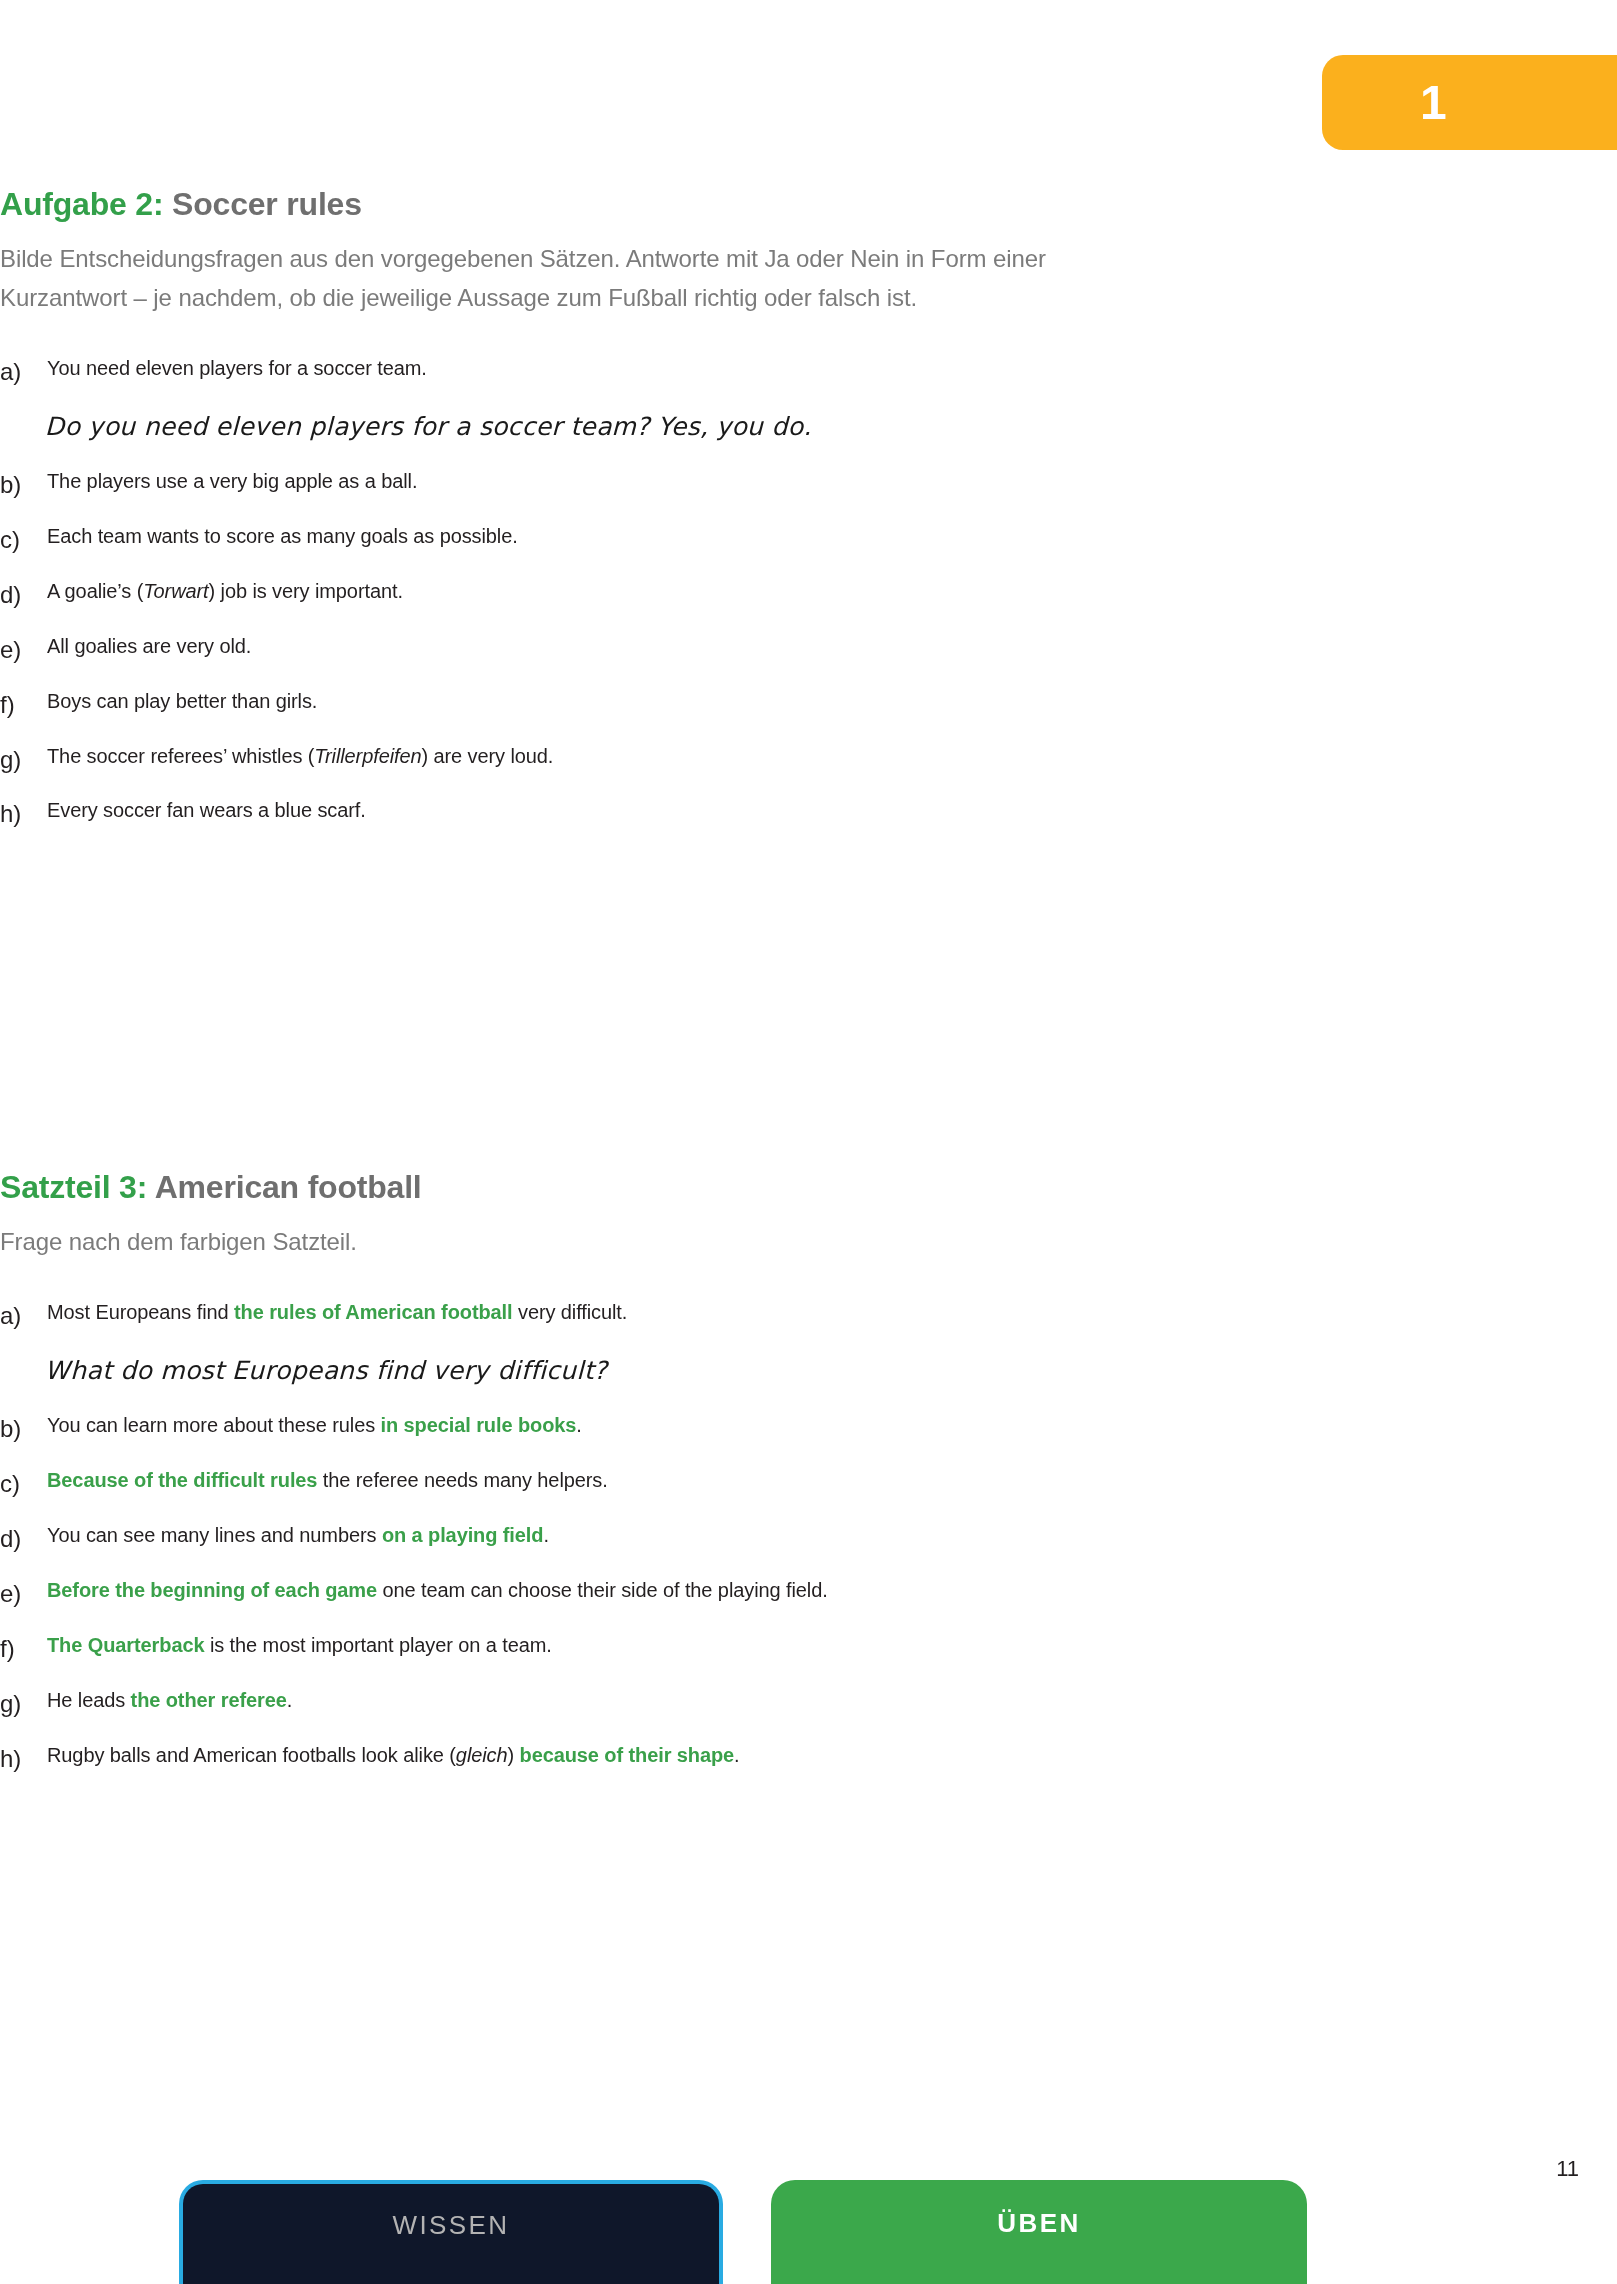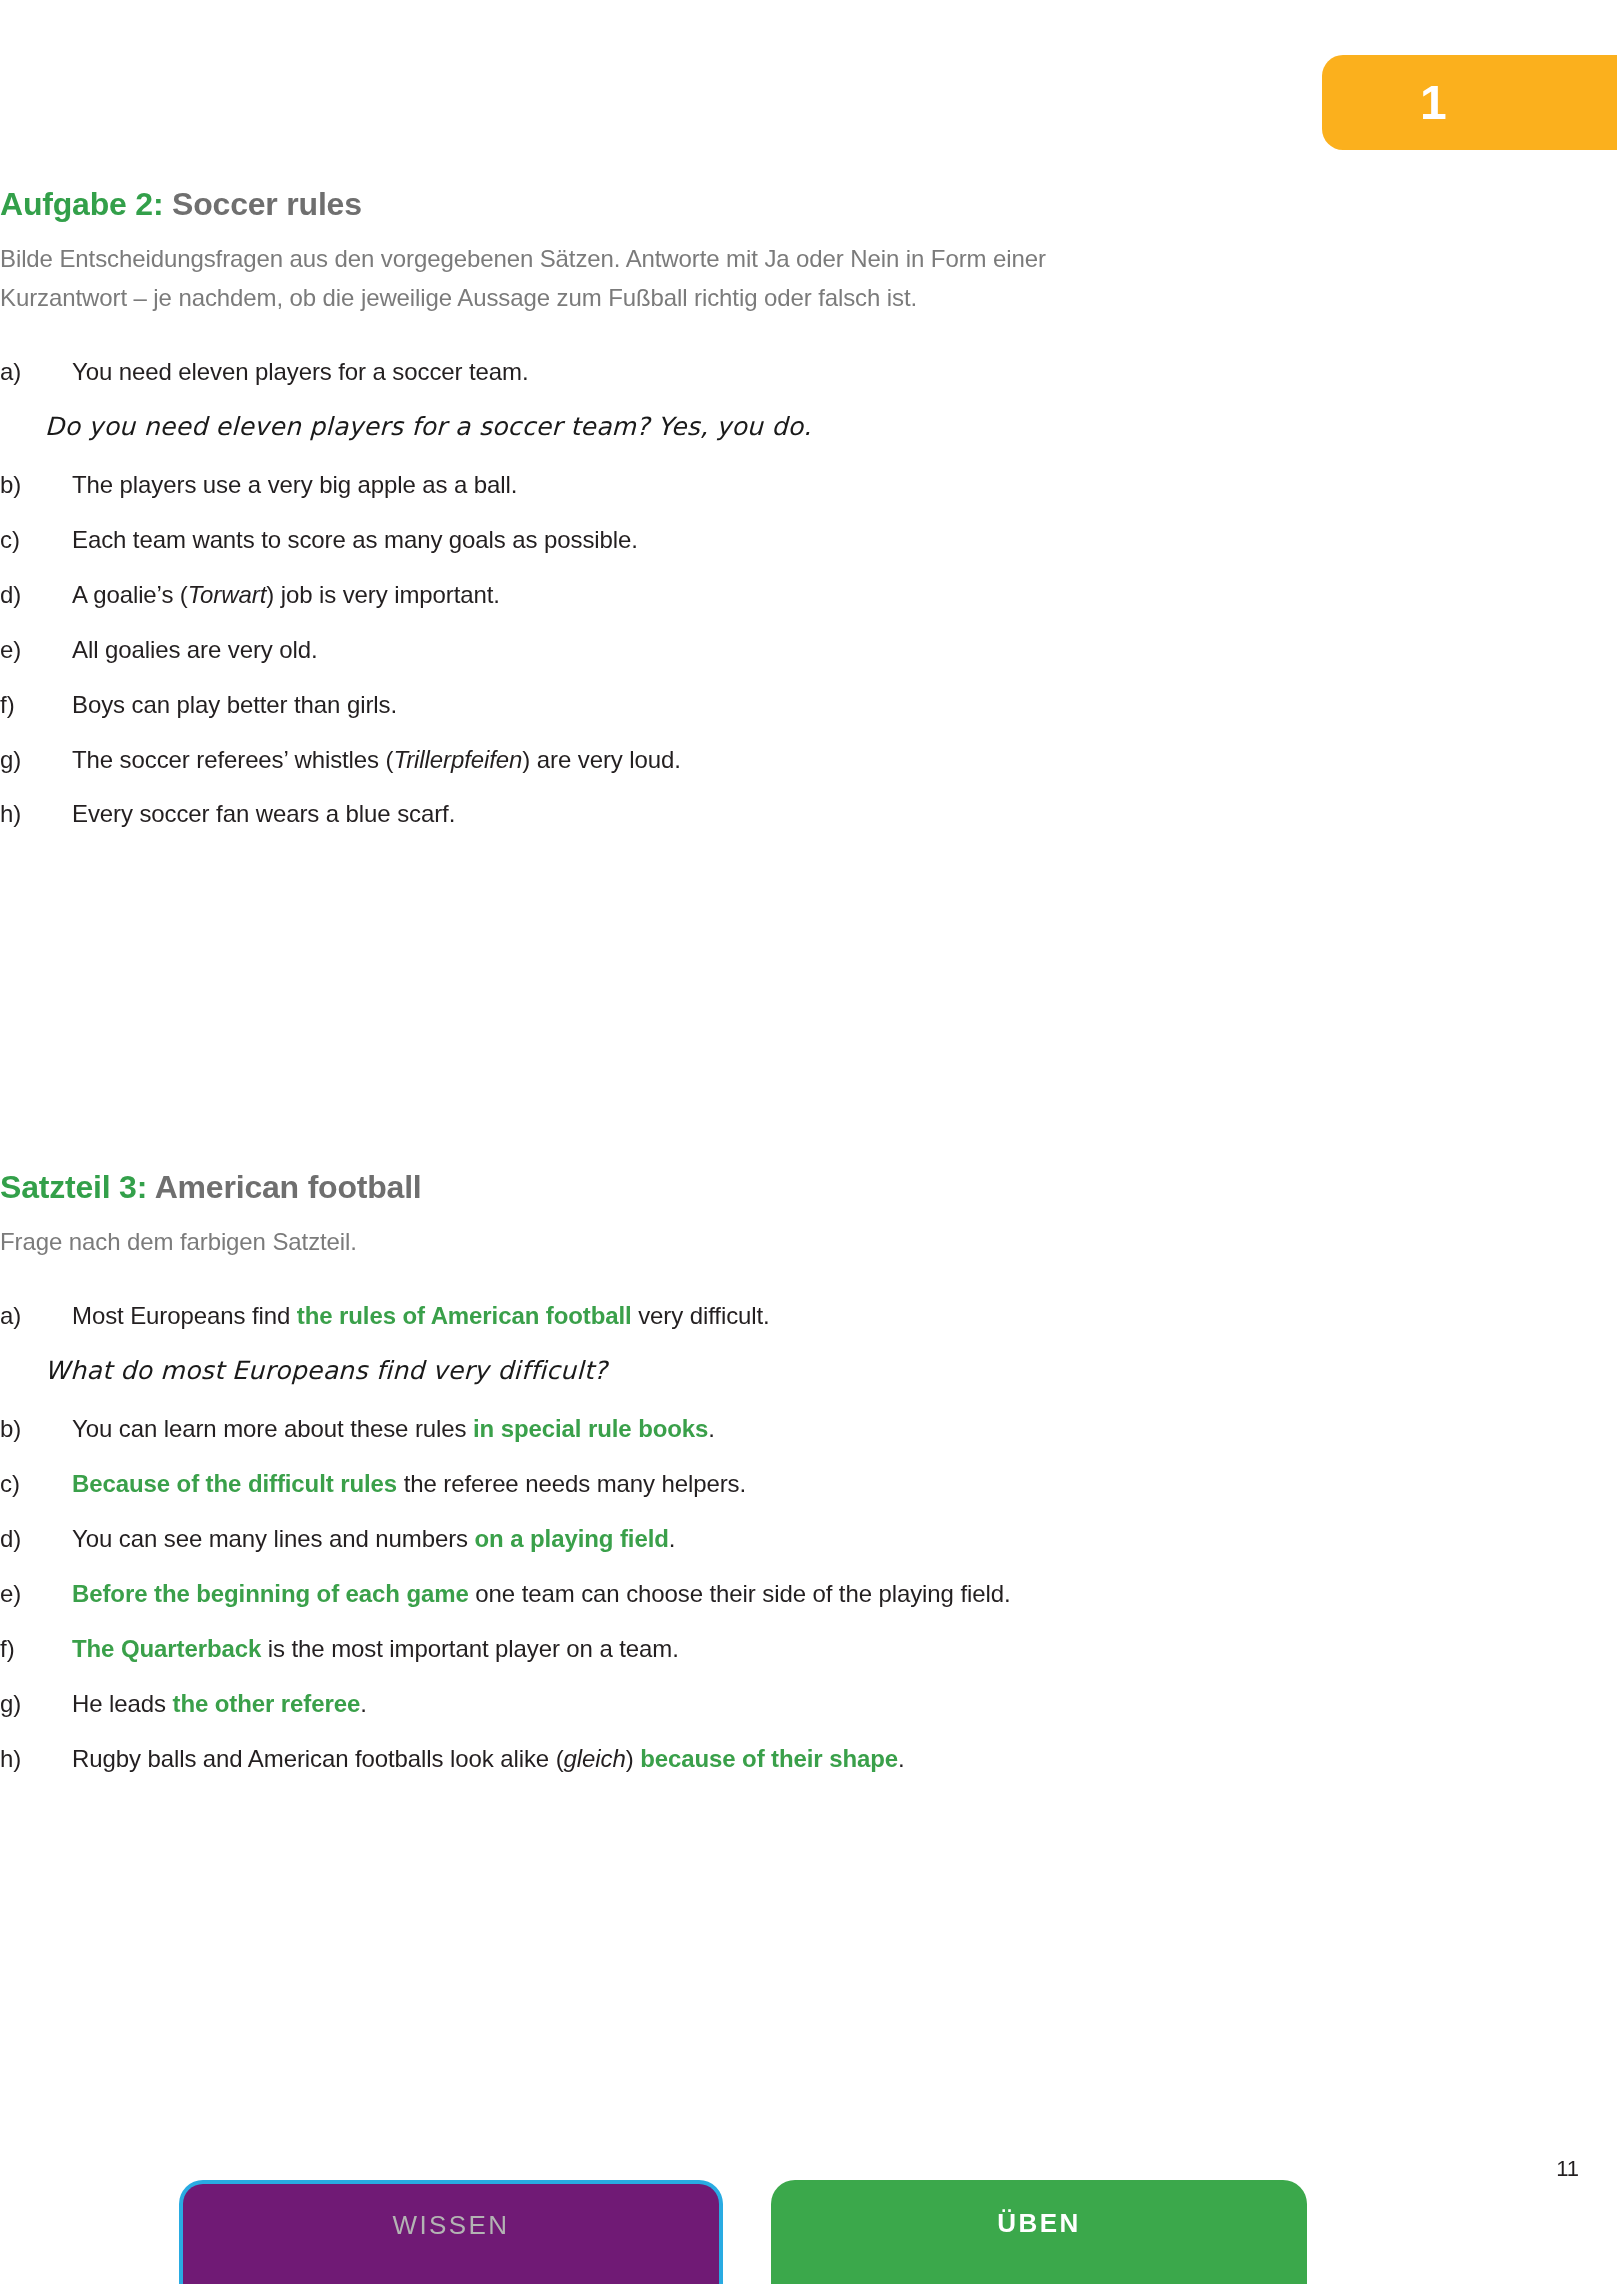--- a/index.html
+++ b/index.html
@@ -85,25 +85,24 @@
   }
   .item-marker {
     flex: 0 0 auto;
     width: 47px;
     font-size: 24px;
     color: #231f20;
     line-height: 1.55;
   }
   .item-text {
     flex: 1 1 auto;
-    font-size: 24px;
+    font-size: 20px;
     color: #231f20;
     line-height: 1.55;
     letter-spacing: -0.1px;
-    margin-left: 25px;
   }
   .item-text em {
   }
   .hl {
     color: #3aa04a;
     font-weight: bold;
   }
 
   
   .answer {
@@ -134,21 +133,21 @@
     box-sizing: border-box;
     display: flex;
     align-items: center;
     justify-content: center;
     padding-bottom: 17.7px;
     font-size: 26px;
     font-weight: normal;
     letter-spacing: 2.4px;
   }
   .tab-outline {
-    background: #701a75;
+    background: #0f172a;
     border: 4px solid #29abe2;
     border-bottom: none;
     color: #b3b3b3;
     text-align: right;
   }
   .tab-testen {
     border-color: #ec4d8c;
   }
   .tab-active {
     background: #3ba84b;

